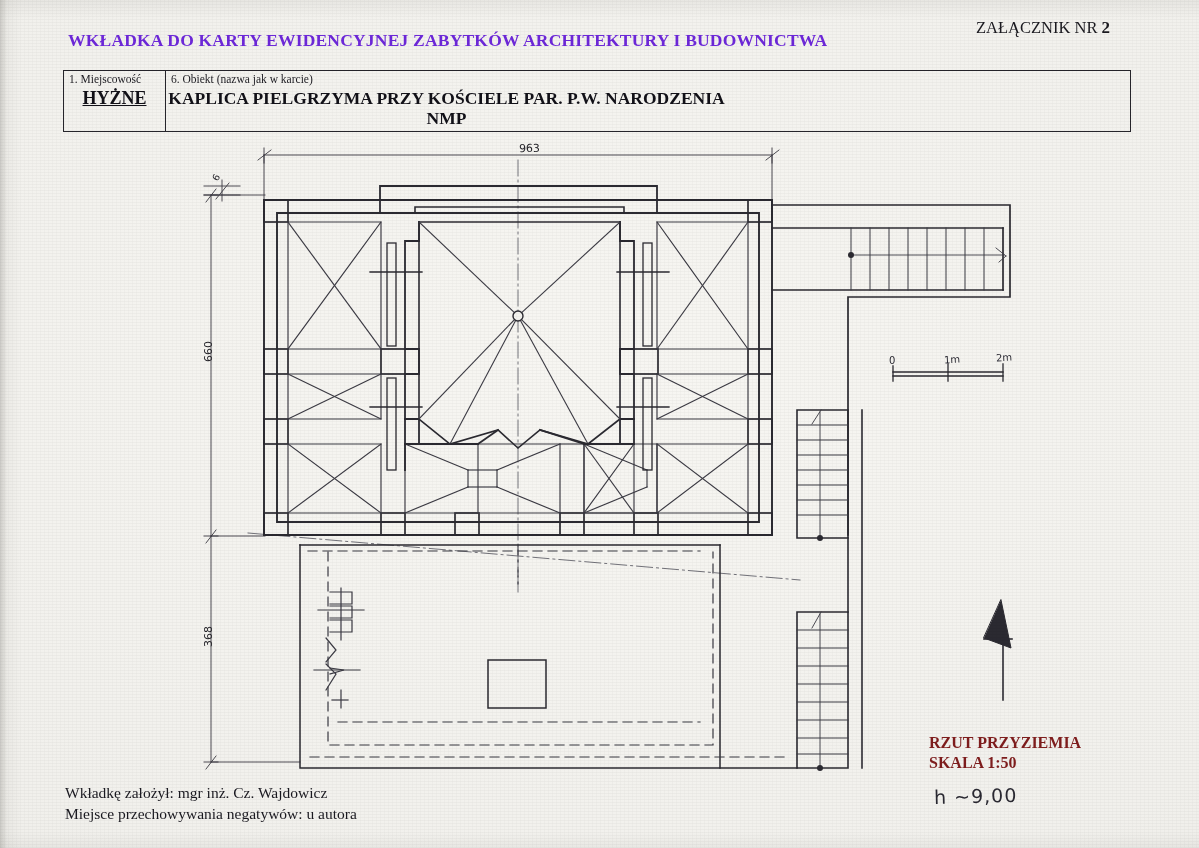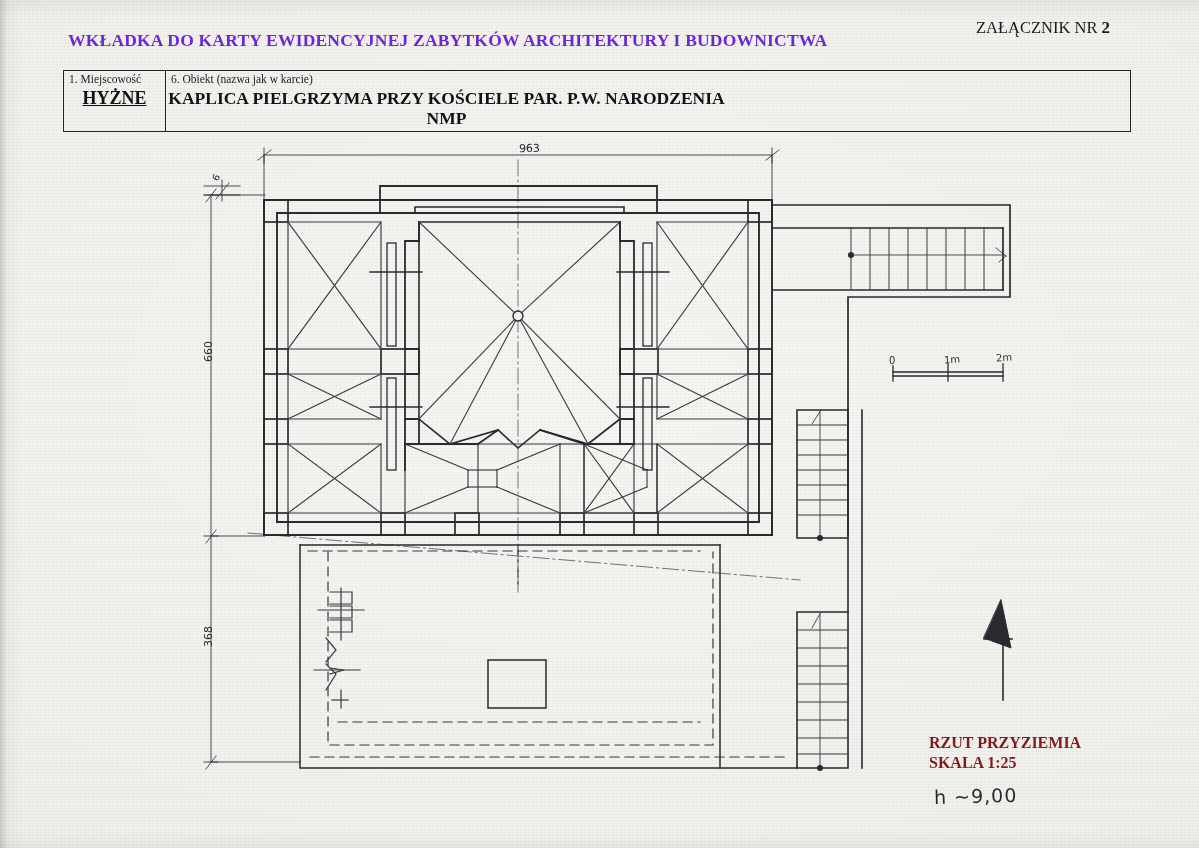--- a/index.html
+++ b/index.html
@@ -422,19 +422,23 @@
   <div class="dim-label dim-660">660</div>
   <div class="dim-label dim-368">368</div>
   <div class="dim-label dim-small">6</div>
 
   <div class="sb-lab sb-0">0</div>
   <div class="sb-lab sb-1">1m</div>
   <div class="sb-lab sb-2">2m</div>
 
   <div class="legend">
     <div>RZUT PRZYZIEMIA</div>
-    <div>SKALA 1:25</div>
+    <div>SKALA 1:50</div>
   </div>
   <div class="legend-hand">h ~9,00</div>
 
+  <div class="footer-left">
+    <div>Wkładkę założył: mgr inż. Cz. Wajdowicz</div>
+    <div>Miejsce przechowywania negatywów:  u autora</div>
+  </div>
 
   <div id="grain"></div>
 </div>
 
 </body></html>

